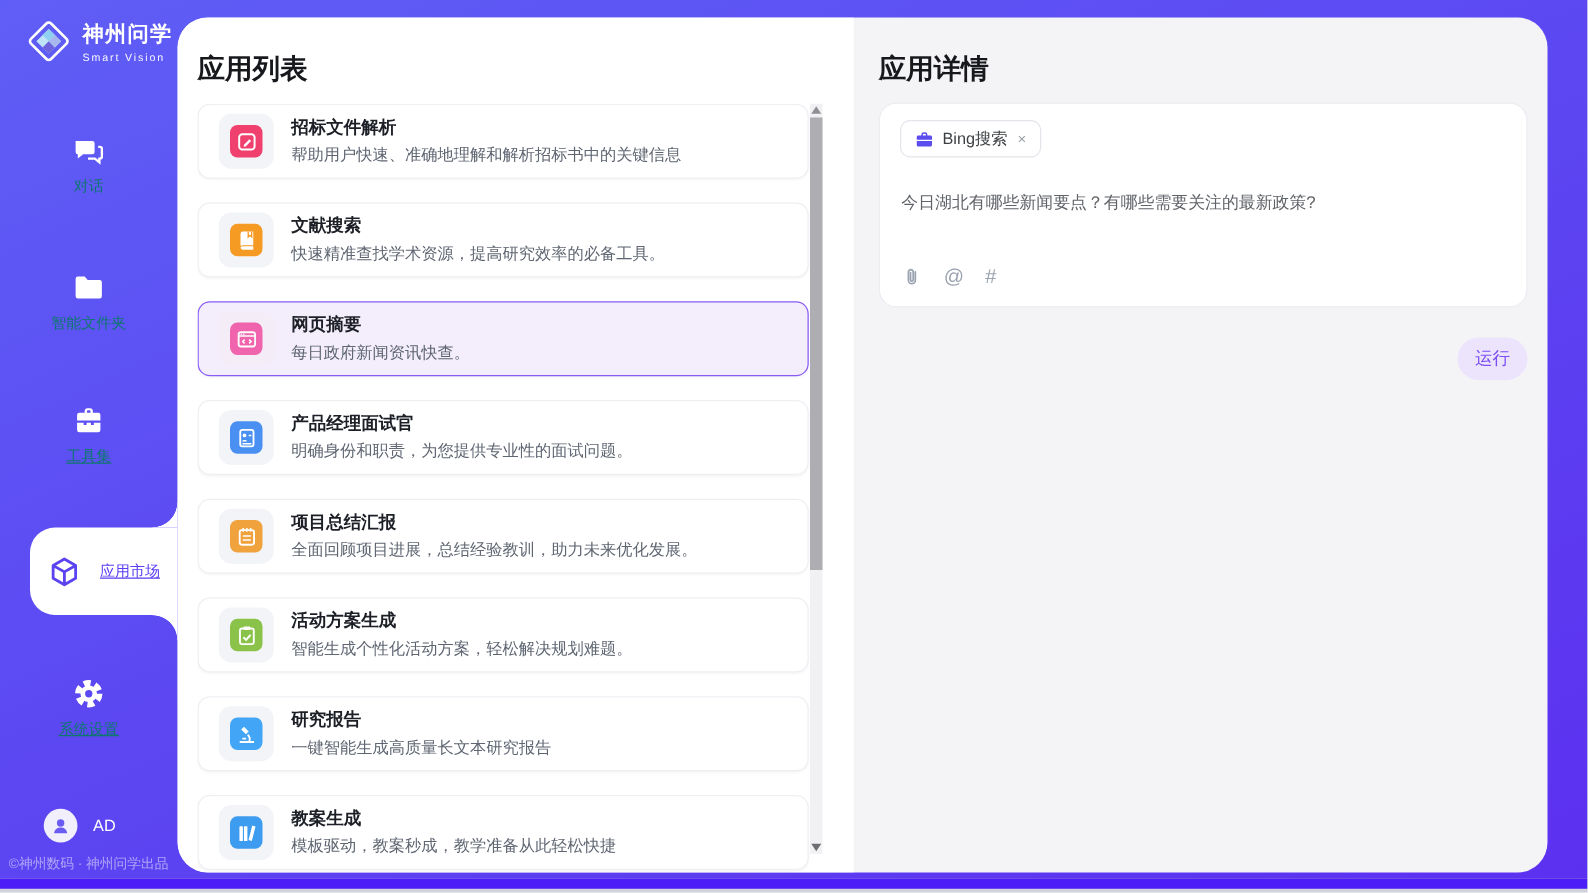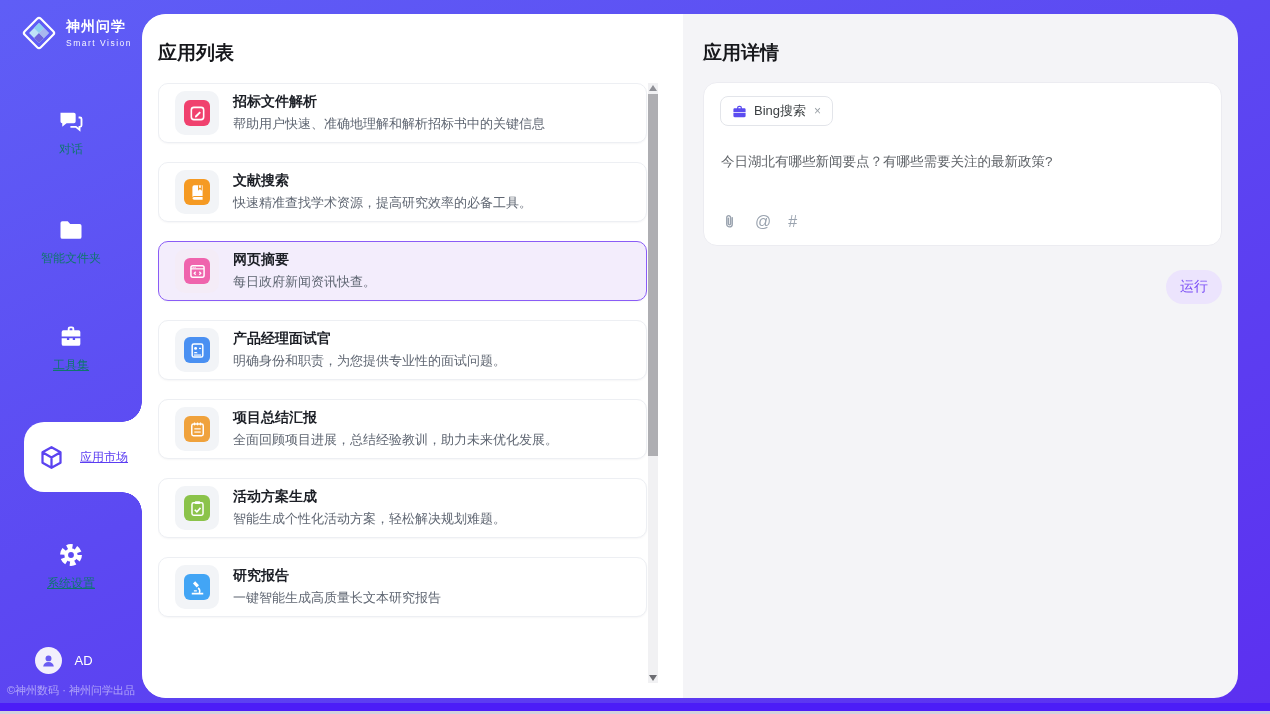--- a/index.html
+++ b/index.html
@@ -8,21 +8,21 @@
 
   
   .main-bg { position:absolute; left:0; top:0; width:1270px; height:703px;
     background:linear-gradient(155deg,#5f5ef6 0%,#5c49f2 45%,#5c30f0 100%); }
   .bottom-bar { position:absolute; left:0; top:703px; width:1270px; height:8px; background:#4c1df7; }
 
   
   .sidebar { position:absolute; left:0; top:0; width:142px; height:703px; color:#fff; }
   .brand { position:absolute; top:12px; left:0; width:142px; display:flex; align-items:center; gap:6px; padding-left:18px; }
   .brand-gem { width:42px; height:42px; flex:0 0 auto; }
-  .brand-txt .t1 { font-size:14px; font-weight:bold; letter-spacing:1px; }
+  .brand-txt .t1 { font-size:17px; font-weight:bold; letter-spacing:1px; }
   .brand-txt .t2 { font-size:8.5px; letter-spacing:1.5px; margin-top:2px; opacity:.95; }
 
   .nav-item { position:absolute; left:0; width:142px; display:flex; flex-direction:column; align-items:center; gap:6px; cursor:pointer; }
   .nav-item svg { width:28px; height:28px; }
   .nav-label { font-size:12px; color:#0f766e; }
   .nav-label.u { text-decoration:underline; }
 
   
   .tab-blob { position:absolute; left:24px; top:422px; width:118px; height:70px; background:#fff;
     border-radius:20px 0 0 20px; display:flex; align-items:center; justify-content:center; gap:15px; cursor:pointer; }
@@ -38,21 +38,21 @@
   .avatar svg { width:17px; height:17px; }
   .user-name { font-size:13px; color:#fff; }
   .side-footer { position:absolute; left:7px; top:683px; font-size:11px; color:rgba(255,255,255,.5); white-space:nowrap; }
 
   
   .content { position:absolute; left:142px; top:14px; width:1096px; height:684px;
     background:#f4f4f7; border-radius:24px; overflow:hidden; }
 
   
   .list-panel { position:absolute; left:0; top:0; width:541px; height:684px; background:#fff; border-radius:24px 0 0 24px; }
-  .panel-title { position:absolute; top:26px; left:16px; font-size:19px; font-weight:bold; color:#17181c; }
+  .panel-title { position:absolute; top:26px; left:16px; font-size:22px; font-weight:bold; color:#17181c; }
   .cards { position:absolute; left:16px; top:69px; width:490px; height:615px; overflow:hidden; }
   .app-card { position:relative; width:489px; height:60px; background:#fff; border:1px solid #edeff3; border-radius:10px;
     margin-bottom:19px; display:flex; align-items:center; padding-left:16px; gap:14px; cursor:pointer;
     box-shadow:0 1px 2px rgba(16,24,40,.04); }
   .app-card.selected { background:#f3edfc; border:1.5px solid #8a5cf6; }
   .icon-box { width:44px; height:44px; border-radius:10px; background:#f2f4f7; display:flex; align-items:center; justify-content:center; flex:0 0 auto; }
   .app-card.selected .icon-box { background:#f4ecf7; }
   .chip { width:26px; height:26px; border-radius:6px; display:flex; align-items:center; justify-content:center; }
   .chip svg { width:17px; height:17px; }
   .card-text { display:flex; flex-direction:column; gap:4px; }
@@ -273,20 +273,35 @@
                 <line x1="4.6" y1="11.2" x2="7.4" y2="11.2" stroke="#fff" stroke-width="1.2"></line>
               </svg>
         </span>
           </span>
         <span class="card-text">
           <span class="card-title">研究报告</span>
           <span class="card-desc">一键智能生成高质量长文本研究报告</span>
         </span>
       </div>
 
+      <div class="app-card">
+        <span class="icon-box">
+            <span class="chip" style="background: rgb(61, 155, 240);">
+          <svg viewBox="0 0 16 16">
+                <rect x="2.4" y="2.8" width="2.6" height="11.2" rx=".5" fill="#fff"></rect>
+                <rect x="5.8" y="2.8" width="2.6" height="11.2" rx=".5" fill="#fff"></rect>
+                <rect x="10.6" y="2.4" width="2.6" height="11.4" rx=".5" fill="#fff" transform="rotate(14 11.9 8)"></rect>
+              </svg>
+        </span>
+          </span>
+        <span class="card-text">
+          <span class="card-title">教案生成</span>
+          <span class="card-desc">模板驱动，教案秒成，教学准备从此轻松快捷</span>
+        </span>
+      </div>
 
     </div>
 
     <div class="scrollbar">
       <div class="sb-up"></div>
       <div class="sb-thumb"></div>
       <div class="sb-down"></div>
     </div>
   </div>
 

